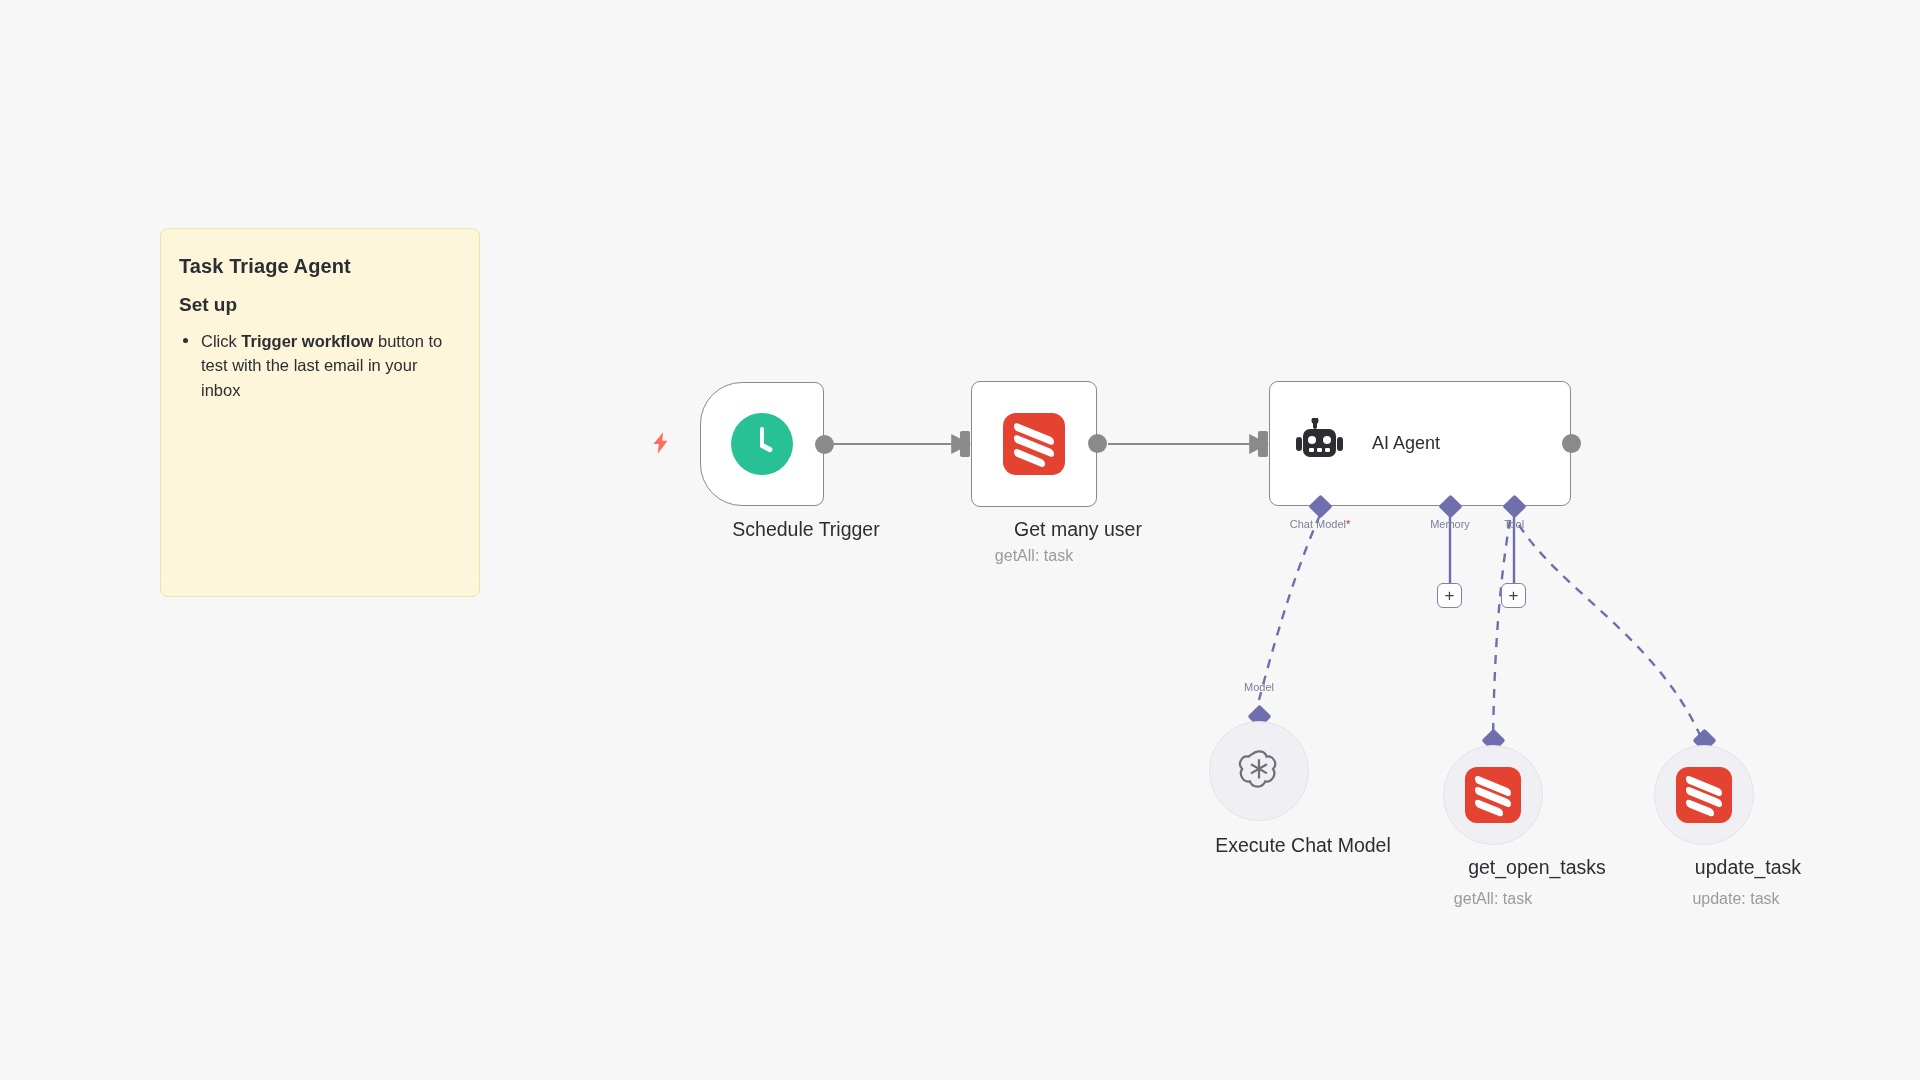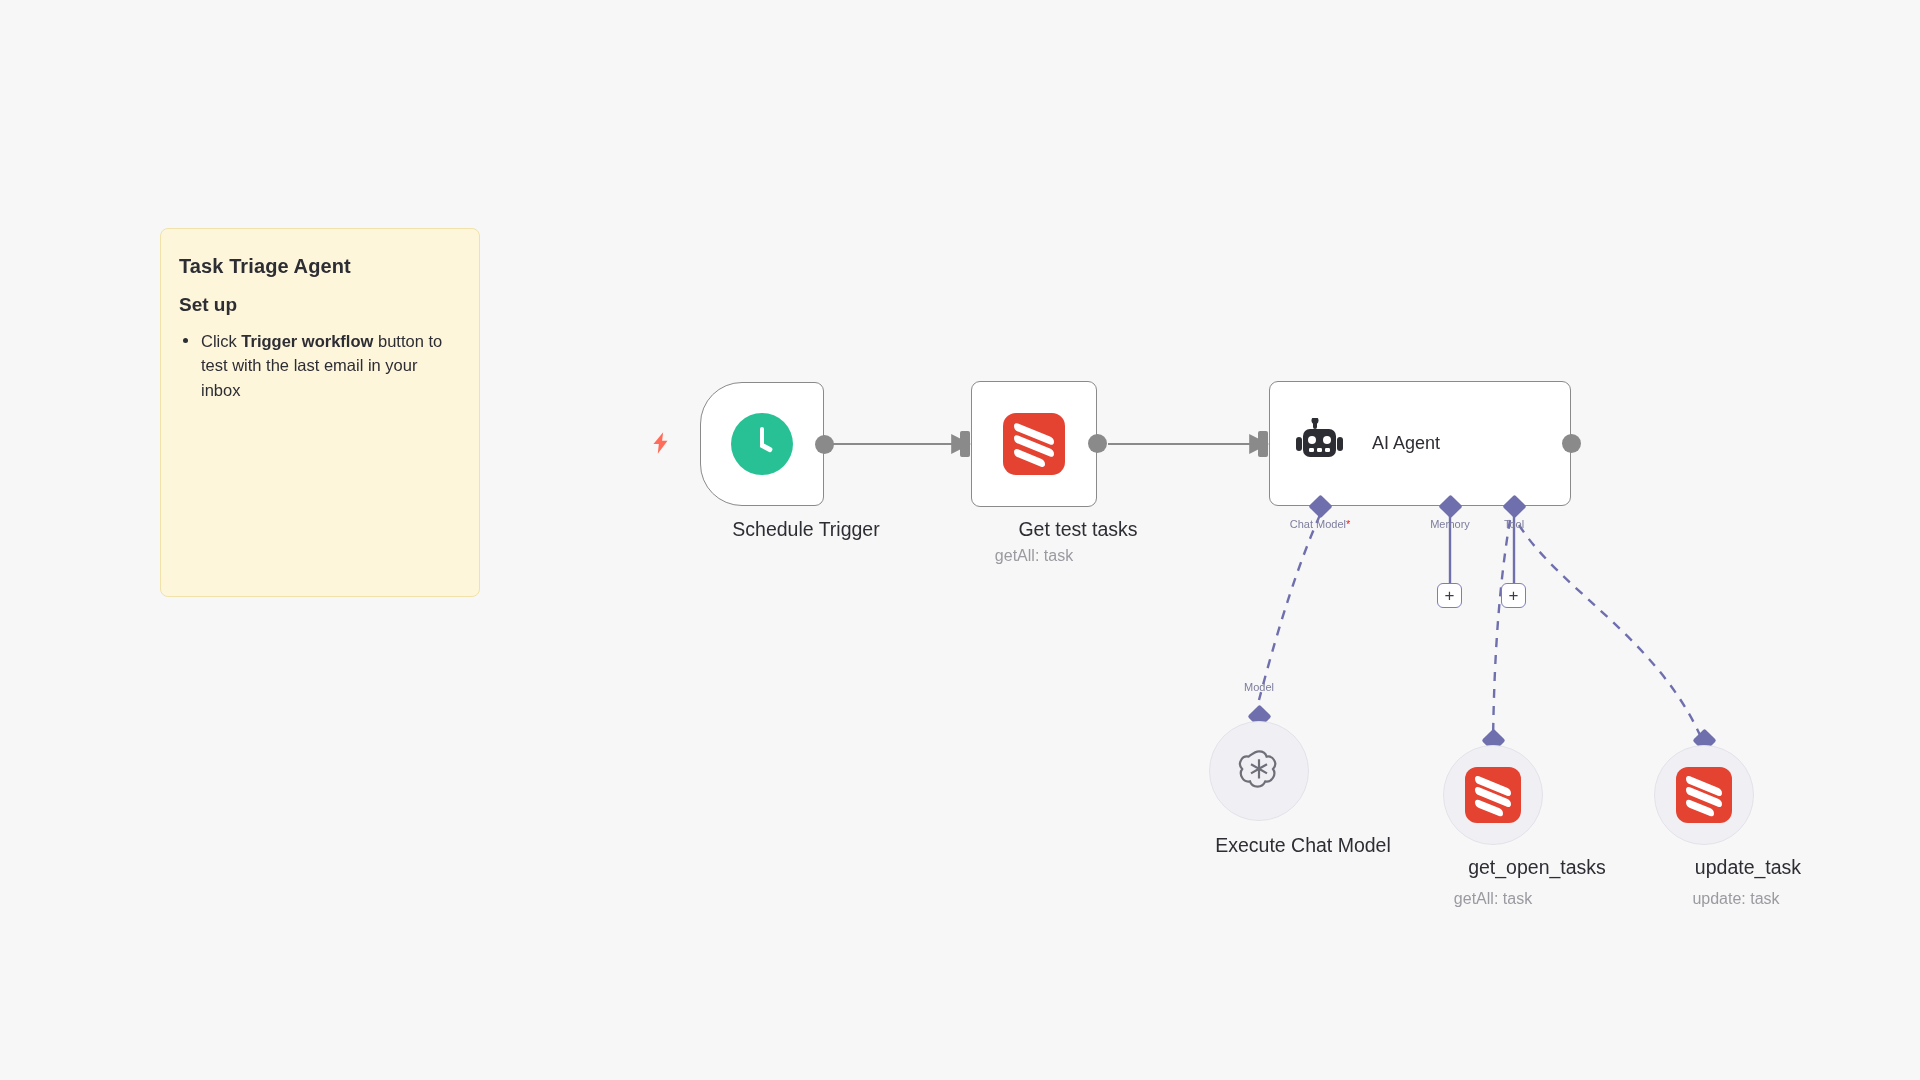--- a/index.html
+++ b/index.html
@@ -155,21 +155,21 @@
   <div class="node" id="get-many-tasks" style="left:971px; top:381px;">
     <div class="port-in-rect" style="left:-11px; top:50px;"></div>
     <div class="node-box">
       <div class="todoist-icon">
         <div class="chev" style="left:11px; top:17px; width:40px; transform:skewY(22deg);"></div>
         <div class="chev" style="left:11px; top:29px; width:40px; transform:skewY(22deg);"></div>
         <div class="chev" style="left:11px; top:41px; width:31px; transform:skewY(22deg);"></div>
       </div>
     </div>
     <div class="port-out-circle" style="left:117px; top:53px;"></div>
-    <div class="node-label" style="top:137px;">Get test tasks</div>
+    <div class="node-label" style="top:137px;">Get many user</div>
     <div class="node-sub" style="top:166px;">getAll: task</div>
   </div>
 
   <div class="node" id="ai-agent" style="left:1269px; top:381px;">
     <div class="port-in-rect" style="left:-11px; top:50px;"></div>
     <div class="node-box">
       <span>
         <svg width="54" height="48" viewBox="0 0 54 48">
           <rect x="17" y="2" width="4" height="9" rx="2" fill="#2d2d34"></rect>
           <circle cx="19" cy="2.5" r="3.5" fill="#2d2d34"></circle>

